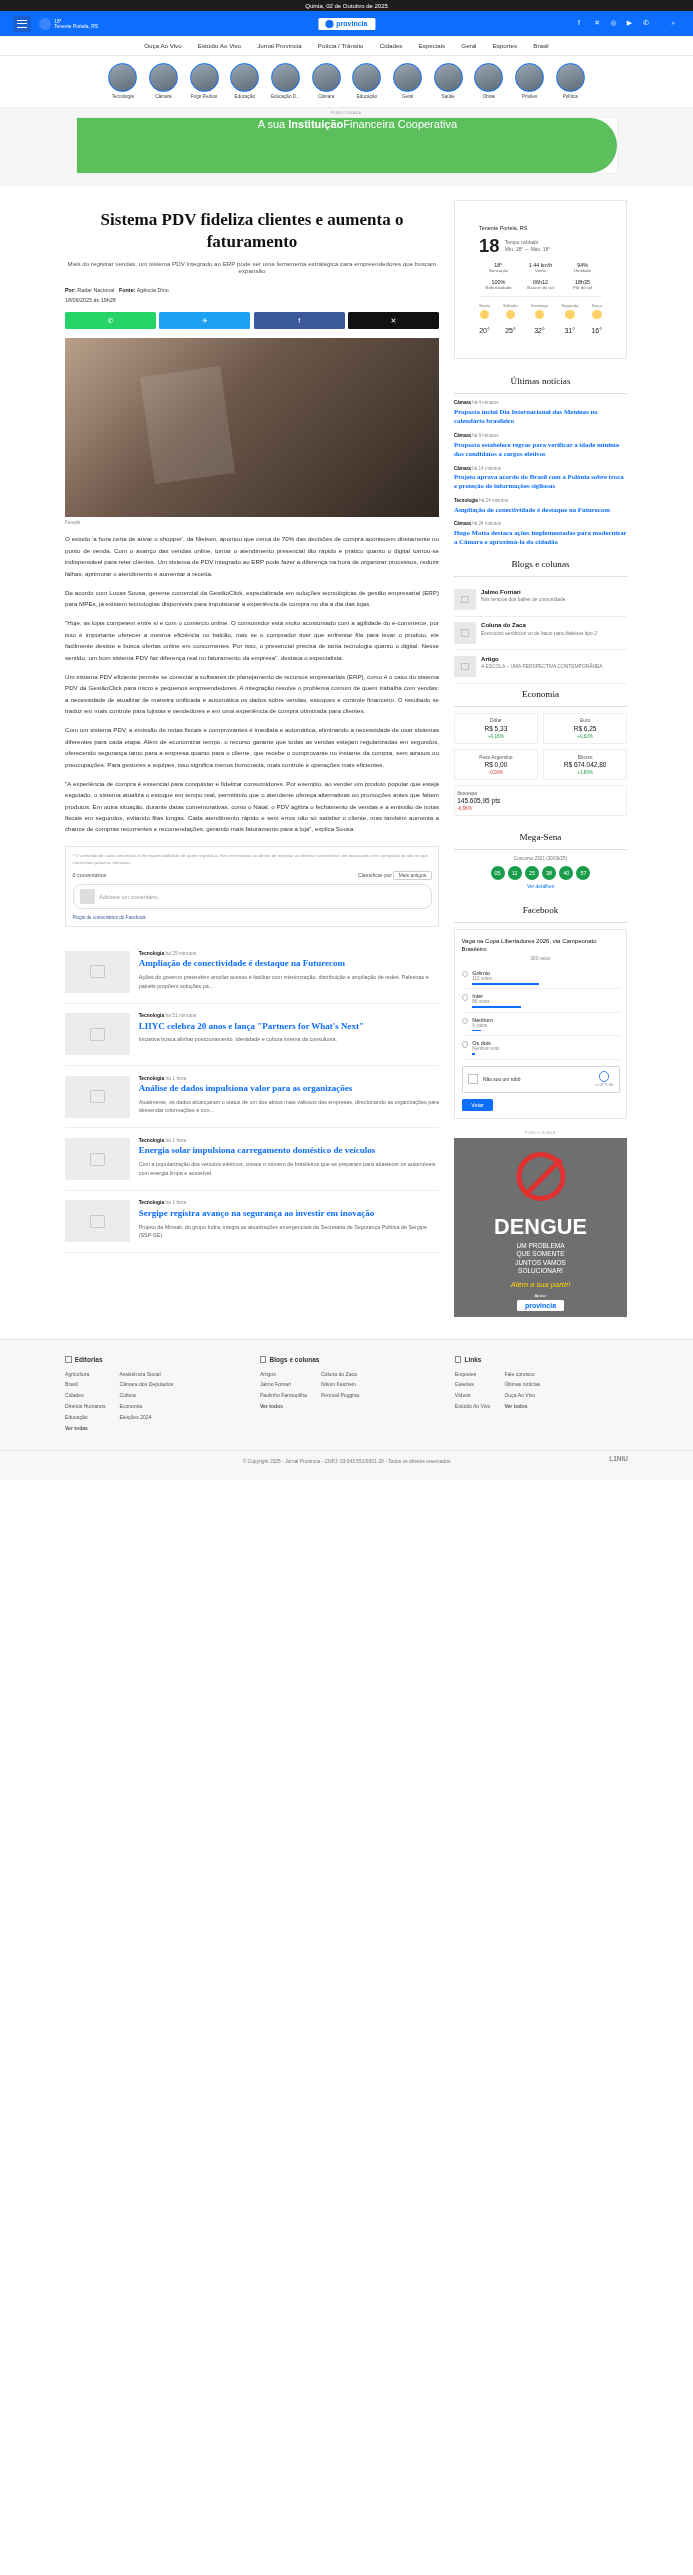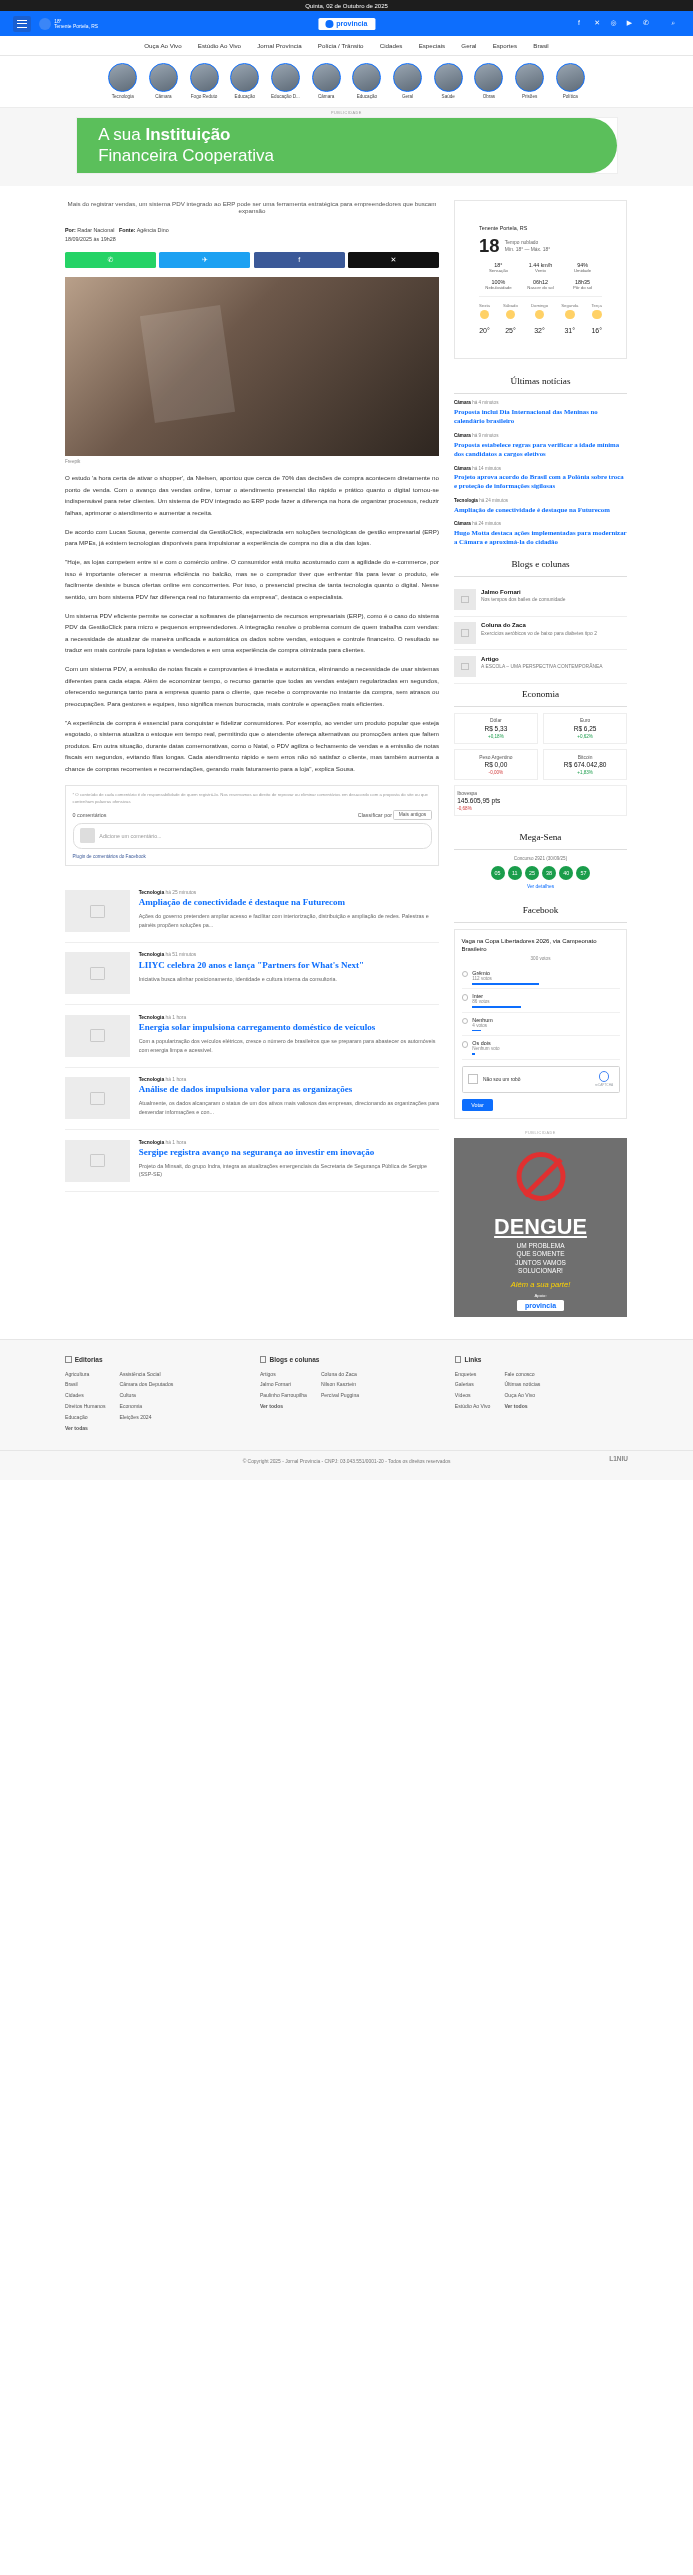--- a/index.html
+++ b/index.html
@@ -71,22 +71,22 @@
     overflow: hidden;
   }
   .ad-label { text-align:center; font-size: 3.8px; color:#999; letter-spacing:0.5px; padding: 3.2px 0 1.6px; background:#f6f6f6;}
   .ad-banner {
     margin: 0 auto 5.4px; width: 542px; height: 57px;
     background: #fff; display: flex; align-items: stretch;
     border: 0.5px solid #eee;
   }
   .ad-left {
     flex: 1.15; background: #5bbf5b; color: #fff;
-    display: flex; flex-direction: column; justify-content: center;
-    padding-left: 21.7px; font-size: 17px; line-height: 1.25;
+    display: flex; flex-direction: row; justify-content: center;
+    padding-left: 21.7px; font-size: 11px; line-height: 1.25;
     border-top-right-radius: 32.5px; border-bottom-right-radius: 32.5px;
   }
   .ad-left b { font-weight: bold; }
   .ad-right { flex: 1; background: #fff; display:flex; align-items:center; justify-content:center; gap:5.4px;}
   .ad-right .leaf { width: 18.4px; height: 18.4px; background: #3aa935; border-radius: 50% 0 50% 50%; }
   .ad-right .brand { font-size: 16.2px; color: #33820b; font-weight: bold; letter-spacing: -0.5px;}
   .ad-bg { background: #f6f6f6; padding-bottom: 6.5px; }
 
   .wrap { width: 563px; margin: 0 auto; display: flex; gap: 15px; padding-top: 14px; }
   .col-main { width: 374px; }
@@ -215,21 +215,21 @@
     display:flex; flex-direction:column; align-items:center; justify-content:flex-end; padding-bottom: 6.5px;
   }
   .dengue .circ-no {
     width: 49px; height: 49px; border: 5.4px solid #e03030; border-radius:50%;
     position:absolute; top: 14px; left: 50%; transform: translateX(-50%);
   }
   .dengue .circ-no:after {
     content:""; position:absolute; left: -3.2px; top: 18px; width: 51px; height: 5.4px;
     background:#e03030; transform: rotate(-45deg);
   }
-  .dengue .big { font-size: 21.7px; color:#fff; font-weight:bold; margin-bottom: 2.2px; margin-top: 70px; text-decoration: underline;}
+  .dengue .big { font-size: 21.7px; color:#fff; font-weight:bold; margin-bottom: 2.2px; margin-top: 70px;}
   .dengue .l2 { font-size: 6.5px; color:#fff; text-align:center; line-height:1.3; }
   .dengue .l3 { font-size: 7.6px; color:#ffd400; font-style: italic; margin: 4.3px 0;}
   .dengue .apoio { font-size: 4.3px; color:#fff; }
   .dengue .prov { background:#fff; color:#0d6efd; font-size: 7px; font-weight:bold; padding: 1.6px 7.6px; border-radius:1.6px; margin-top:2.2px;}
 
   
   .footer { background:#f7f7f7; border-top:0.5px solid #e6e6e6; margin-top: 21.7px; padding: 16.2px 0; }
   .footer-in { width: 563px; margin: 0 auto; display:flex; gap: 21.7px; }
   .fcol { flex:1; }
   .fcol h4 { font-size: 6.5px; color:#333; margin-bottom: 7.6px; display:flex; align-items:center; gap:3.2px;}
@@ -308,20 +308,21 @@
     <div class="ad-left">
       <span><span>A sua</span>
       <b>Instituição</b></span>
       <span>Financeira Cooperativa</span>
     </div>
   </div>
 </div>
 
 <div class="wrap">
   <div class="col-main">
+    <h1 class="title">Sistema PDV fideliza clientes e aumenta o faturamento</h1>
     <div class="subtitle">Mais do registrar vendas, um sistema PDV integrado ao ERP pode ser uma ferramenta estratégica para empreendedores que buscam expansão</div>
 
     <div class="byline">
       <b>Por:</b>
       <span>Radar Nacional</span>
       &nbsp;&nbsp;<b>Fonte:</b>
       <span>Agência Dino</span><br>
       <span>18/09/2025 às 19h28</span>
     </div>
 
@@ -382,32 +383,32 @@
           <h3>LIIYC celebra 20 anos e lança "Partners for What's Next"</h3>
           <p>Iniciativa busca alinhar posicionamento, identidade e cultura interna da consultoria.</p>
         </div>
       </div>
       <div class="newsitem">
         <div class="thumb">
             <div class="ph"></div>
           </div>
         <div>
           <div class="meta"><b>Tecnologia</b> <span>há 1 hora</span></div>
-          <h3>Energia solar impulsiona carregamento doméstico de veículos</h3>
-          <p>Com a popularização dos veículos elétricos, cresce o número de brasileiros que se preparam para abastecer os automóveis com energia limpa e acessível.</p>
+          <h3>Análise de dados impulsiona valor para as organizações</h3>
+          <p>Atualmente, os dados alcançaram o status de um dos ativos mais valiosos das empresas, direcionando as organizações para desvendar informações e con...</p>
         </div>
       </div>
       <div class="newsitem">
         <div class="thumb">
             <div class="ph"></div>
           </div>
         <div>
           <div class="meta"><b>Tecnologia</b> <span>há 1 hora</span></div>
-          <h3>Análise de dados impulsiona valor para as organizações</h3>
-          <p>Atualmente, os dados alcançaram o status de um dos ativos mais valiosos das empresas, direcionando as organizações para desvendar informações e con...</p>
+          <h3>Energia solar impulsiona carregamento doméstico de veículos</h3>
+          <p>Com a popularização dos veículos elétricos, cresce o número de brasileiros que se preparam para abastecer os automóveis com energia limpa e acessível.</p>
         </div>
       </div>
       <div class="newsitem">
         <div class="thumb">
             <div class="ph"></div>
           </div>
         <div>
           <div class="meta"><b>Tecnologia</b> <span>há 1 hora</span></div>
           <h3>Sergipe registra avanço na segurança ao investir em inovação</h3>
           <p>Projeto da Minsait, do grupo Indra, integra as atualizações emergenciais da Secretaria de Segurança Pública de Sergipe (SSP-SE)</p>

